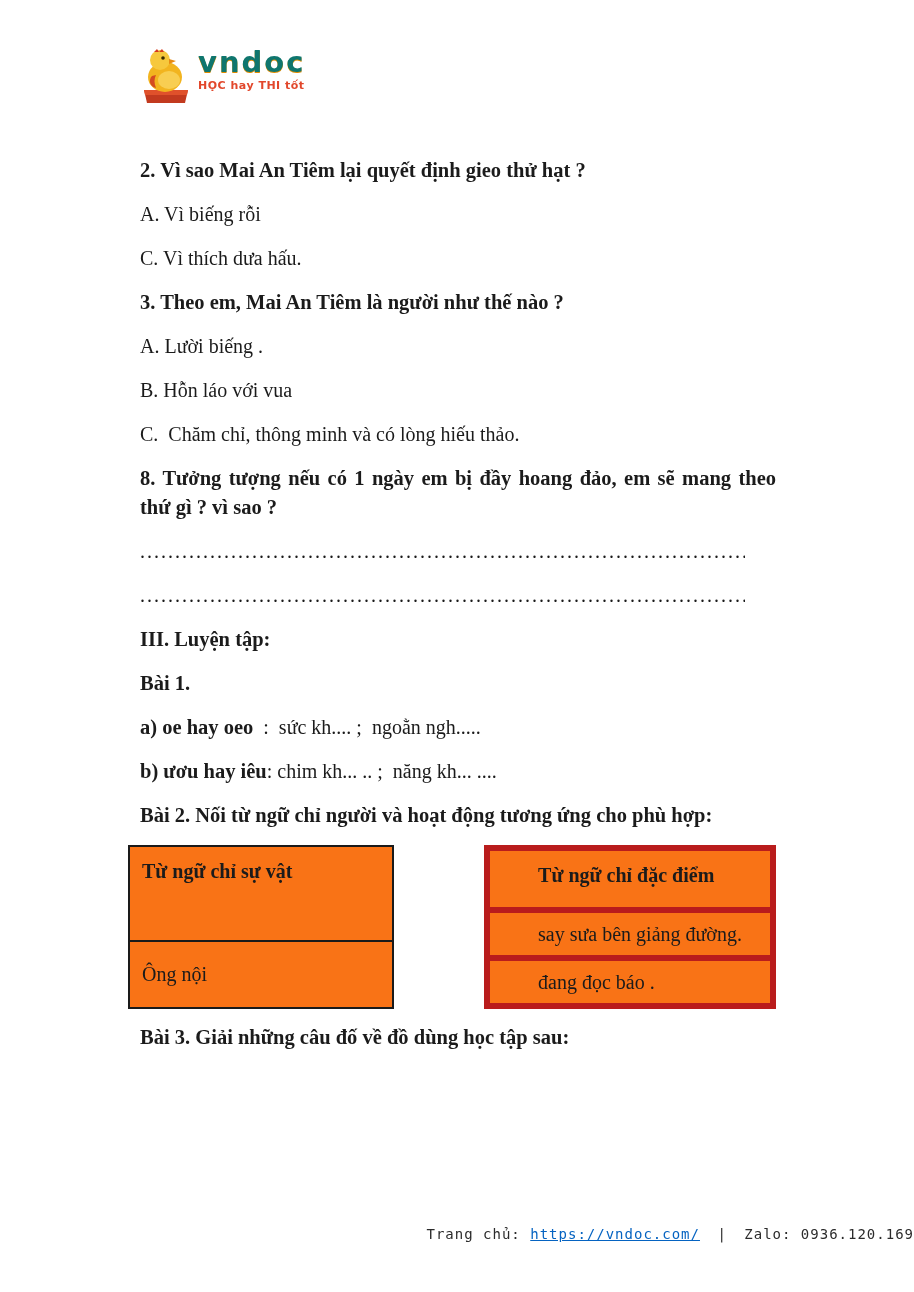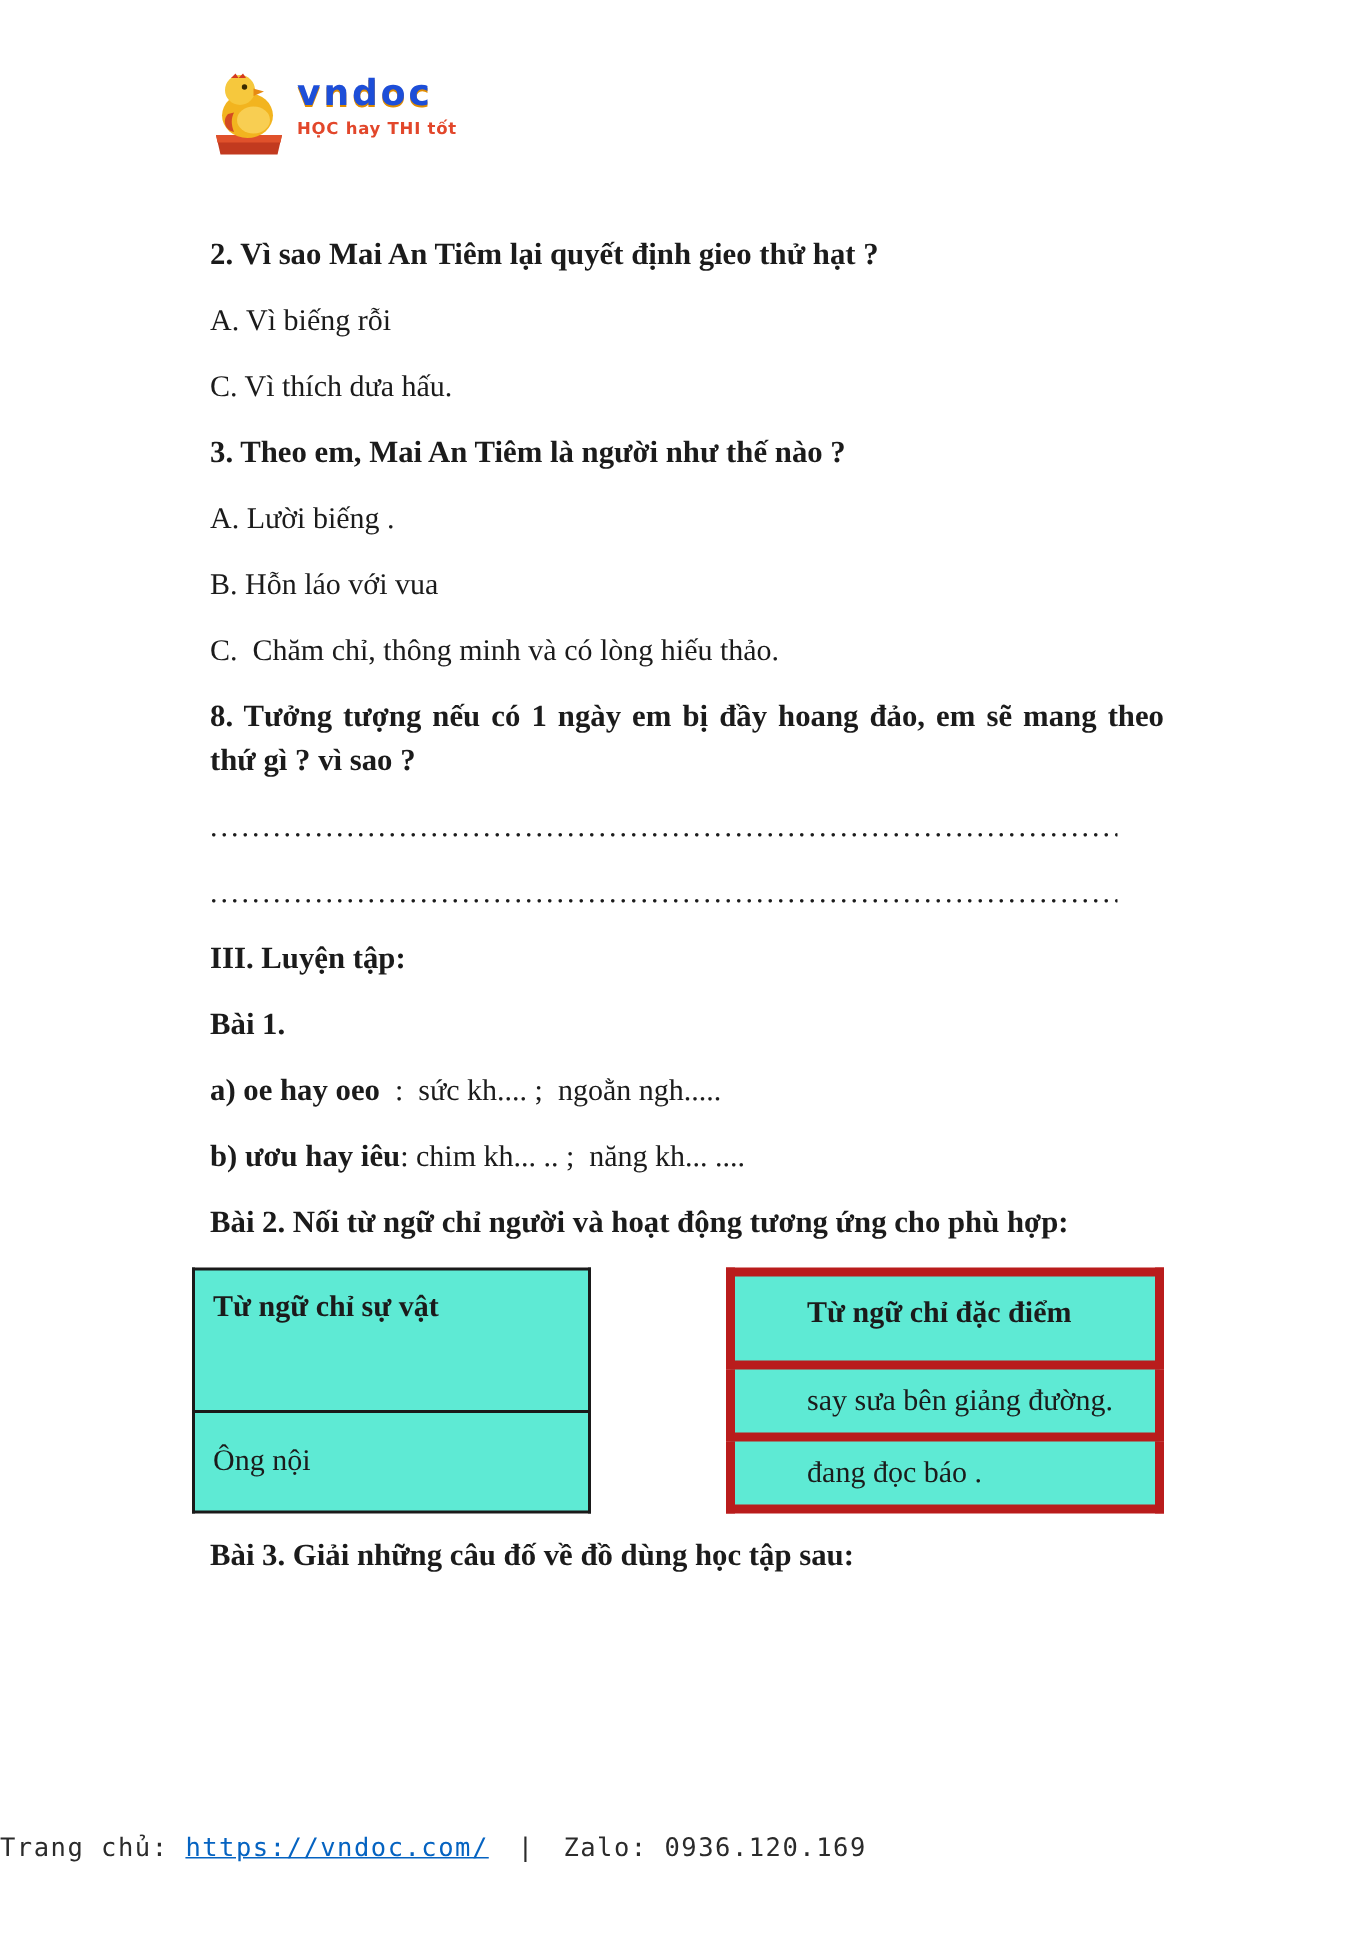--- a/index.html
+++ b/index.html
@@ -21,24 +21,24 @@
     top: 46px;
     left: 140px;
     display: flex;
     align-items: flex-start;
     gap: 6px;
   }
   .logo-text { display: flex; flex-direction: column; padding-top: 2px; }
   .brand {
     font-family: "DejaVu Sans", sans-serif;
     font-weight: bold;
-    font-size: 24px;
+    font-size: 29px;
     line-height: 28px;
     letter-spacing: 2px;
-    color: #1d4ed8;
+    color: #0f766e;
     text-shadow: 0 1px 0 #e08c00;
   }
   .tagline {
     font-family: "DejaVu Sans", sans-serif;
     font-weight: bold;
     font-size: 11px;
     margin-top: 3px;
     color: #E2472B;
     letter-spacing: .5px;
   }
@@ -85,38 +85,38 @@
   .tbl-left  { width: 267px; }
   .tbl-right { width: 293px; }
   .tbl-left  td { border: 2px solid #1a1a1a; }
   .tbl-right td { border: 6px solid #b91c1c; padding-left: 48px; }
   td {
     font-size: 20px;
     line-height: 26px;
     padding: 8px 12px;
     height: 44px;
     vertical-align: middle;
-    background: #5eead4;
+    background: #f97316;
   }
   td.head {
     font-weight: bold;
     height: 62px;
     vertical-align: top;
     padding-top: 11px;
   }
 
   
   .footer {
     position: absolute;
     left: 0;
     right: 0;
     bottom: 50px;
-    text-align: left;
+    text-align: right;
     font-family: "DejaVu Sans Mono", monospace;
-    font-size: 17px;
+    font-size: 14px;
     letter-spacing: 1px;
     color: #2b2b2b;
   }
   .footer a {
     color: #0563C1;
     text-decoration: underline;
     cursor: pointer;
   }
   .footer .sep { margin: 0 8px; color: #2b2b2b; }
 </style>

